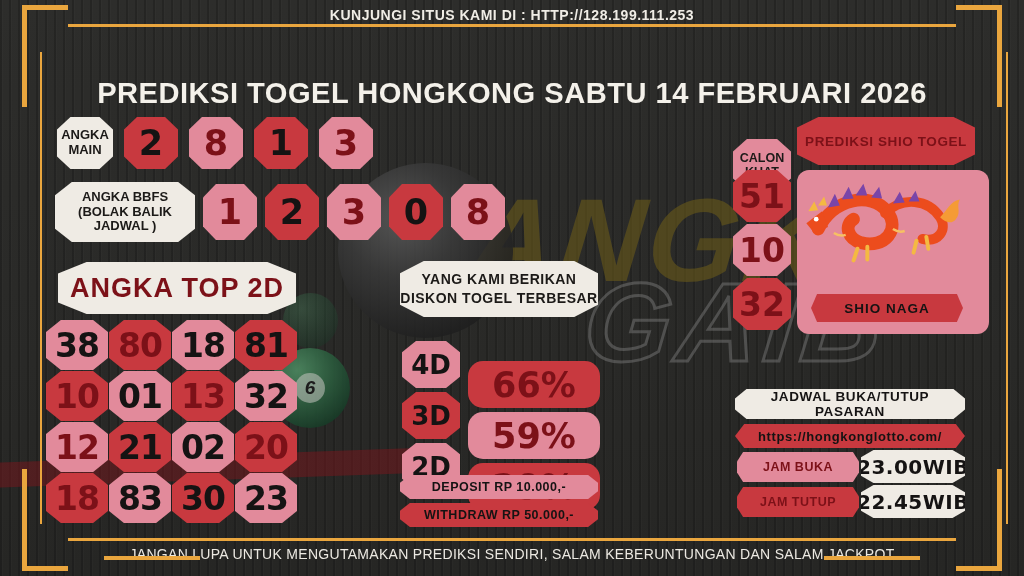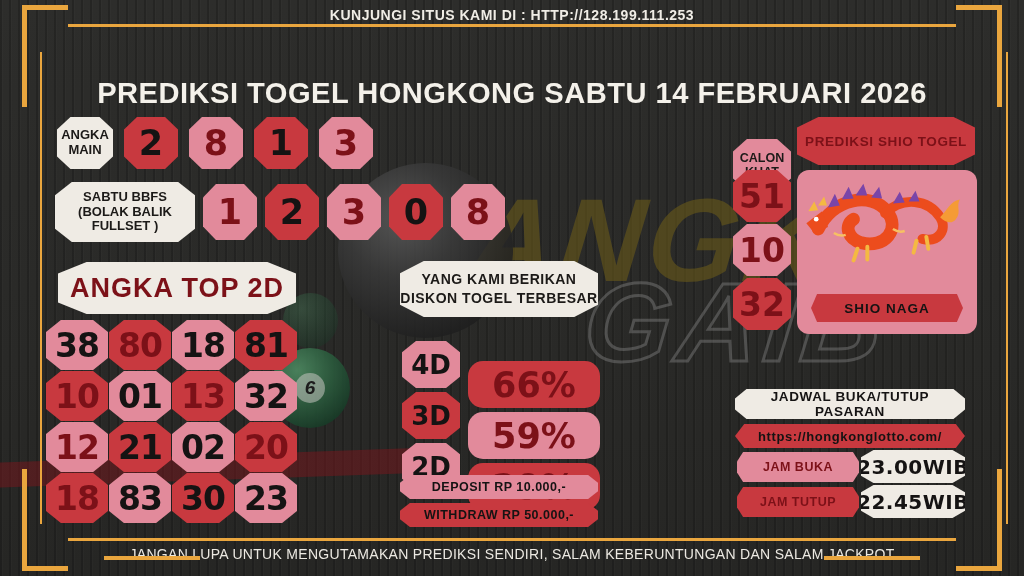--- a/index.html
+++ b/index.html
@@ -108,21 +108,21 @@
 
   <div class="abs z1 row-flex" style="left:57px;top:117px;gap:11px;">
     <div class="oct bg-white label-oct" style="width:56px;height:52px;">ANGKA MAIN</div>
     <div class="oct num digit bg-red fg-black">2</div>
     <div class="oct num digit bg-pink fg-maroon">8</div>
     <div class="oct num digit bg-red fg-black">1</div>
     <div class="oct num digit bg-pink fg-maroon">3</div>
   </div>
 
   <div class="abs z1 row-flex" style="left:55px;top:182px;gap:8px;">
-    <div class="oct-wide bg-white label-oct" style="width:140px;height:60px;padding:0 10px;box-sizing:border-box;">SABTU BBFS (BOLAK BALIK FULLSET )</div>
+    <div class="oct-wide bg-white label-oct" style="width:140px;height:60px;padding:0 10px;box-sizing:border-box;">ANGKA BBFS (BOLAK BALIK JADWAL )</div>
     <div class="oct num digit bg-pink fg-maroon" style="height:56px;">1</div>
     <div class="oct num digit bg-red fg-black" style="height:56px;">2</div>
     <div class="oct num digit bg-pink fg-maroon" style="height:56px;">3</div>
     <div class="oct num digit bg-red fg-black" style="height:56px;">0</div>
     <div class="oct num digit bg-pink fg-maroon" style="height:56px;">8</div>
   </div>
 
   <div class="abs z1 oct-wide bg-white top2d-head fg-maroon" style="left:58px;top:262px;width:238px;height:52px;">ANGKA TOP 2D</div>
   <div class="abs z1 grid2d" style="left:46px;top:320px;">
     <div class="oct num cell2d bg-pink fg-black">38</div>
@@ -163,21 +163,21 @@
   </div>
   <div class="abs z1 bar-oct bg-pink money-bar fg-black" style="left:400px;top:475px;">DEPOSIT RP 10.000,-</div>
   <div class="abs z1 bar-oct bg-red money-bar fg-black" style="left:400px;top:503px;">WITHDRAW RP 50.000,-</div>
 
   <div class="abs z1 oct bg-pink label-oct fg-maroon" style="left:733px;top:115px;width:58px;height:52px;font-size:12.5px;margin-top:24px;">CALON KUAT</div>
   <div class="abs z1 oct-wide bg-red jadwal-bar fg-maroon" style="left:797px;top:117px;width:178px;height:48px;">PREDIKSI SHIO TOGEL</div>
   <div class="abs z1 oct num bg-red fg-maroon" style="left:733px;top:170px;width:58px;height:52px;font-size:33px;">51</div>
   <div class="abs z1 oct num bg-pink fg-maroon" style="left:733px;top:224px;width:58px;height:52px;font-size:33px;">10</div>
   <div class="abs z1 oct num bg-red fg-maroon" style="left:733px;top:278px;width:58px;height:52px;font-size:33px;">32</div>
 
-  <div class="abs z1 shio-panel" style="left:797px;top:170px;width:180px;height:164px;">
+  <div class="abs z1 shio-panel" style="left:797px;top:170px;width:180px;height:164px;padding-left:12px;">
     <svg viewBox="0 0 180 120" style="position:absolute;left:0;top:2px;width:180px;height:118px;">
       <path d="M20 58 C 36 26, 74 20, 90 40 C 104 58, 88 78, 64 72 C 50 68, 46 54, 56 48" fill="none" stroke="#ec4c1d" stroke-width="13" stroke-linecap="round"></path>
       <path d="M88 42 C 106 24, 132 28, 144 46 C 152 59, 142 72, 126 68" fill="none" stroke="#ec4c1d" stroke-width="10" stroke-linecap="round"></path>
       <path d="M30 36 l7 -14 5 12 z M44 28 l7 -13 5 12 z M58 24 l8 -12 4 12 z M74 26 l8 -11 3 12 z" fill="#7a45a8"></path>
       <path d="M96 32 l7 -12 5 11 z M112 30 l7 -11 4 11 z" fill="#7a45a8"></path>
       <path d="M8 52 l16 -12 6 16 -14 6 z" fill="#ec4c1d"></path>
       <path d="M10 40 l6 -10 4 9 z M20 34 l6 -9 3 9 z" fill="#f4b942"></path>
       <circle cx="18" cy="48" r="2.4" fill="#fff"></circle>
       <path d="M144 46 c 8 -8, 10 -16, 20 -18 c -4 8, 2 12, -4 20 c -4 5, -10 4, -16 -2" fill="#f59b35"></path>
       <path d="M60 78 l-4 12 M70 76 l0 13 M120 70 l-3 12 M130 66 l2 12" stroke="#f4b942" stroke-width="4" stroke-linecap="round"></path>

